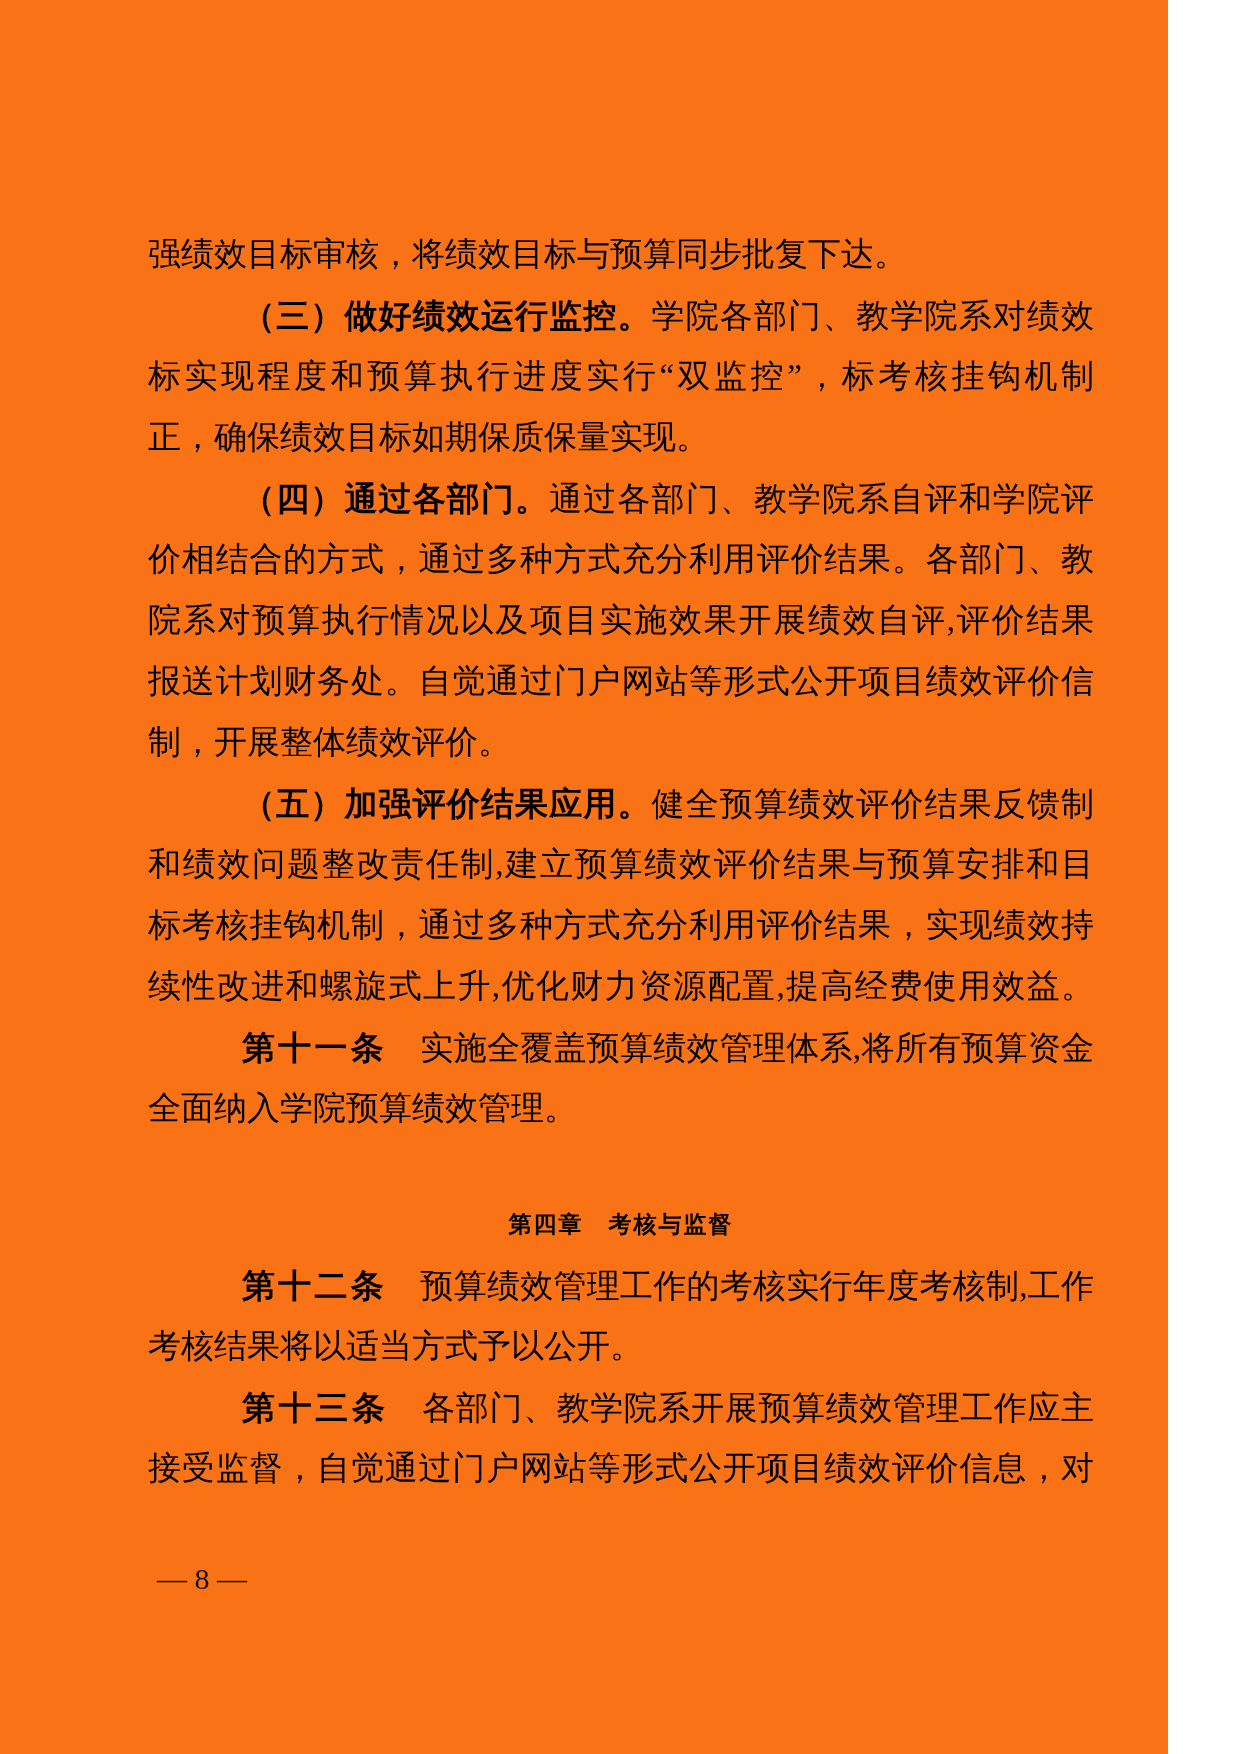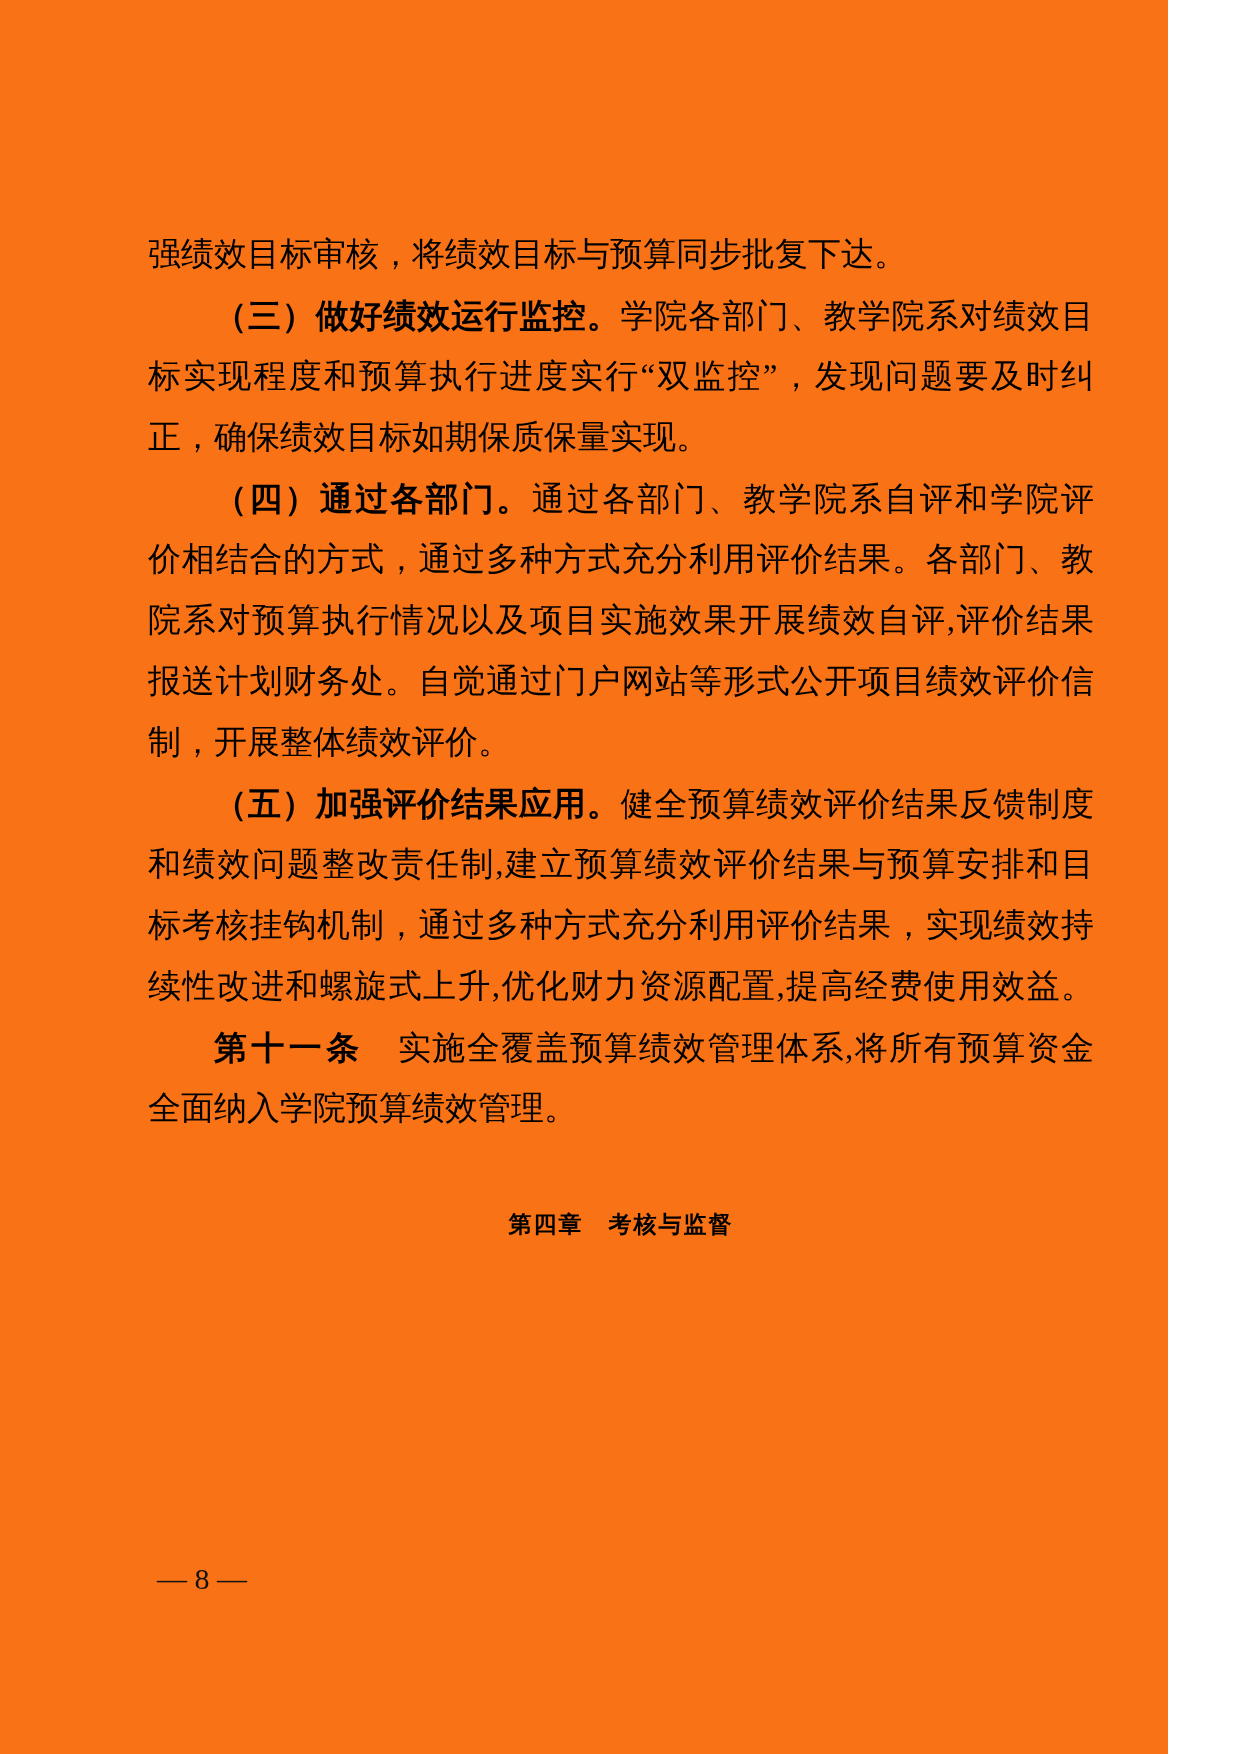--- a/index.html
+++ b/index.html
@@ -37,20 +37,21 @@
     white-space: normal;
     text-align: justify;
     text-align-last: justify;
   }
   
   .line.indent { text-indent: 66px; }
   
   .b {
     font-weight: bold;
     font-family: "Liberation Sans", "DejaVu Sans", sans-serif;
+    margin-left: 28px;
   }
   .b.spread { letter-spacing: 3px; }
   .chapter {
     position: absolute;
     left: 148px;
     top: 1194px;
     width: 946px;
     height: 61px;
     line-height: 61px;
     font-size: 23px;
@@ -72,33 +73,39 @@
   }
 </style>
 </head>
 <body>
 
 <div class="page">
 
   <div class="textblock block-1">
     <div class="line"><span>强绩效目标审核，将绩效目标与预算同步批复下达。</span></div>
     <div class="line j indent"><span class="b">（三）做好绩效运行监控。</span><span>学院各部门、教学院系对绩效目</span></div>
-    <div class="line j"><span>标实现程度和预算执行进度实行“双监控”，发现问题要及时纠</span></div>
+    <div class="line j"><span>标实现程度和预算执行进度实行“双监控”，标考核挂钩机制</span></div>
     <div class="line"><span>正，确保绩效目标如期保质保量实现。</span></div>
     <div class="line j indent"><span class="b">（四）通过各部门。</span><span>通过各部门、教学院系自评和学院评</span></div>
     <div class="line j"><span>价相结合的方式，通过多种方式充分利用评价结果。各部门、教学</span></div>
     <div class="line j"><span>院系对预算执行情况以及项目实施效果开展绩效自评,评价结果</span></div>
     <div class="line j"><span>报送计划财务处。自觉通过门户网站等形式公开项目绩效评价信息</span></div>
     <div class="line"><span>制，开展整体绩效评价。</span></div>
     <div class="line j indent"><span class="b">（五）加强评价结果应用。</span><span>健全预算绩效评价结果反馈制度</span></div>
     <div class="line j"><span>和绩效问题整改责任制,建立预算绩效评价结果与预算安排和目</span></div>
     <div class="line j"><span>标考核挂钩机制，通过多种方式充分利用评价结果，实现绩效持</span></div>
     <div class="line j"><span>续性改进和螺旋式上升,优化财力资源配置,提高经费使用效益。</span></div>
     <div class="line j indent"><span class="b spread">第十一条</span><span>　实施全覆盖预算绩效管理体系,将所有预算资金</span></div>
     <div class="line"><span>全面纳入学院预算绩效管理。</span></div>
   </div>
 
   <div class="chapter">第四章　考核与监督</div>
 
+  <div class="textblock block-2">
+    <div class="line j indent"><span class="b spread">第十二条</span><span>　预算绩效管理工作的考核实行年度考核制,工作</span></div>
+    <div class="line"><span>考核结果将以适当方式予以公开。</span></div>
+    <div class="line j indent"><span class="b spread">第十三条</span><span>　各部门、教学院系开展预算绩效管理工作应主动</span></div>
+    <div class="line j"><span>接受监督，自觉通过门户网站等形式公开项目绩效评价信息，对</span></div>
+  </div>
 
   <div class="footer">— 8 —</div>
 
 </div>
 
 </body></html>

